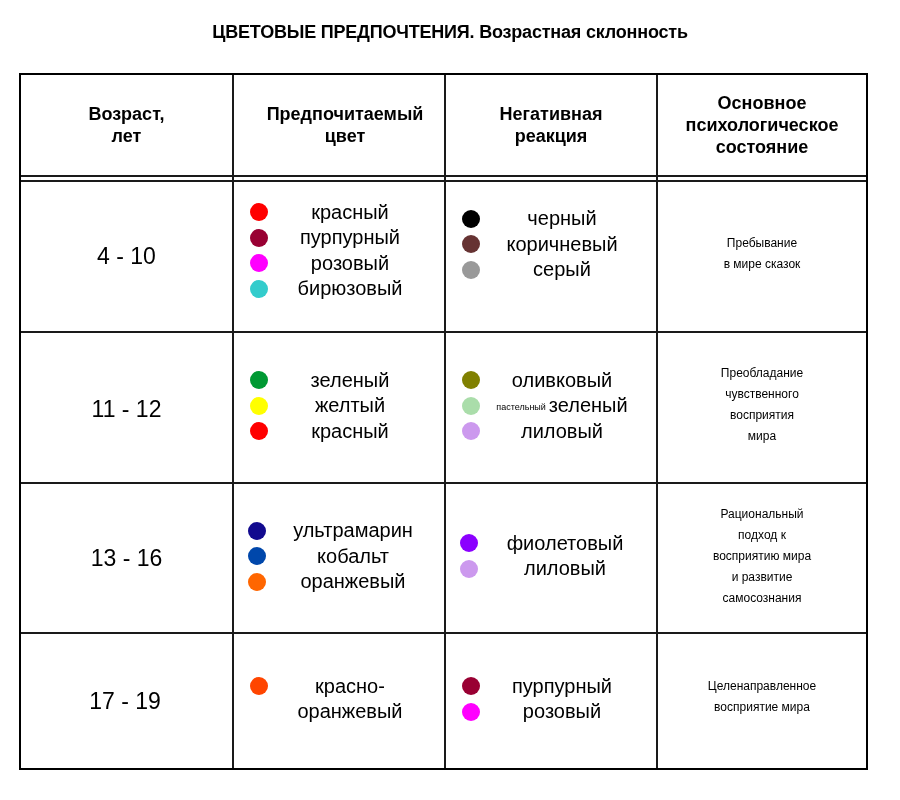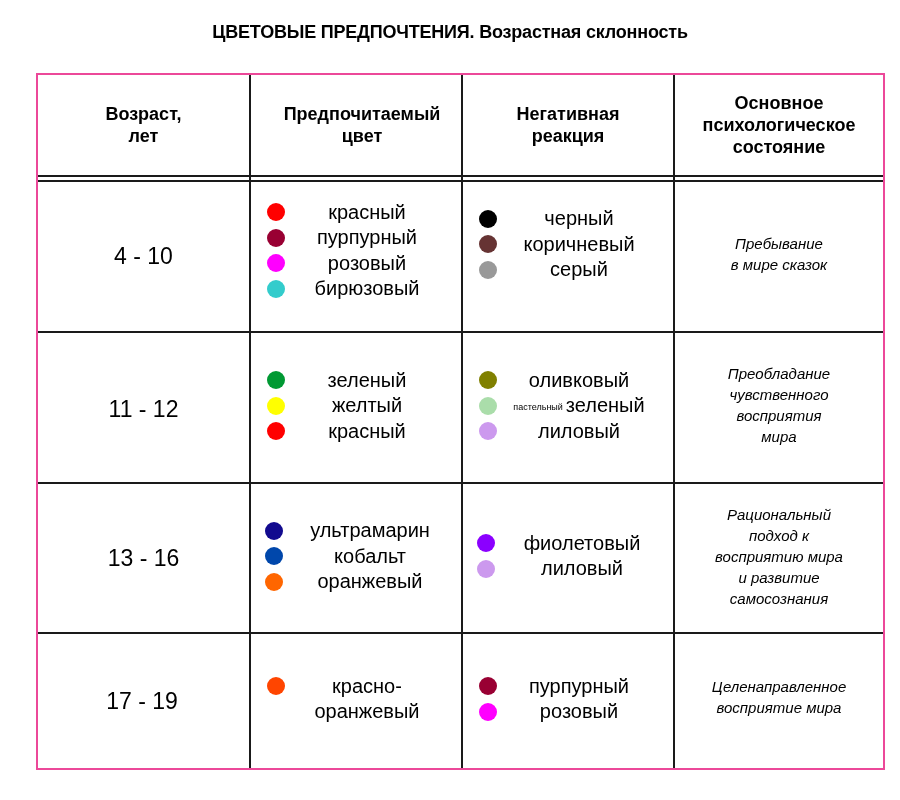--- a/index.html
+++ b/index.html
@@ -20,25 +20,25 @@
       left: 0;
       top: 22px;
       width: 900px;
       text-align: center;
       font-size: 18px;
       font-weight: bold;
       letter-spacing: -0.2px;
     }
     .table {
       position: absolute;
-      left: 36px;
+      left: 19px;
       top: 73px;
       width: 849px;
       height: 697px;
-      border: 2px solid #ec4899;
+      border: 2px solid #000000;
       box-sizing: border-box;
     }
     .vline {
       position: absolute;
       top: 0;
       bottom: 0;
       width: 2px;
       background: #1a1a1a;
     }
     .hline {
@@ -58,23 +58,22 @@
     }
     .hdr {
       font-weight: bold;
       font-size: 18px;
       line-height: 22px;
     }
     .age {
       font-size: 23px;
     }
     .state {
-      font-size: 15px;
+      font-size: 12px;
       line-height: 21px;
-      font-style: italic;
     }
     .colorlist {
       display: flex;
       flex-direction: column;
       align-items: stretch;
       width: 100%;
       padding: 0 12px;
       box-sizing: border-box;
     }
     .citem {

